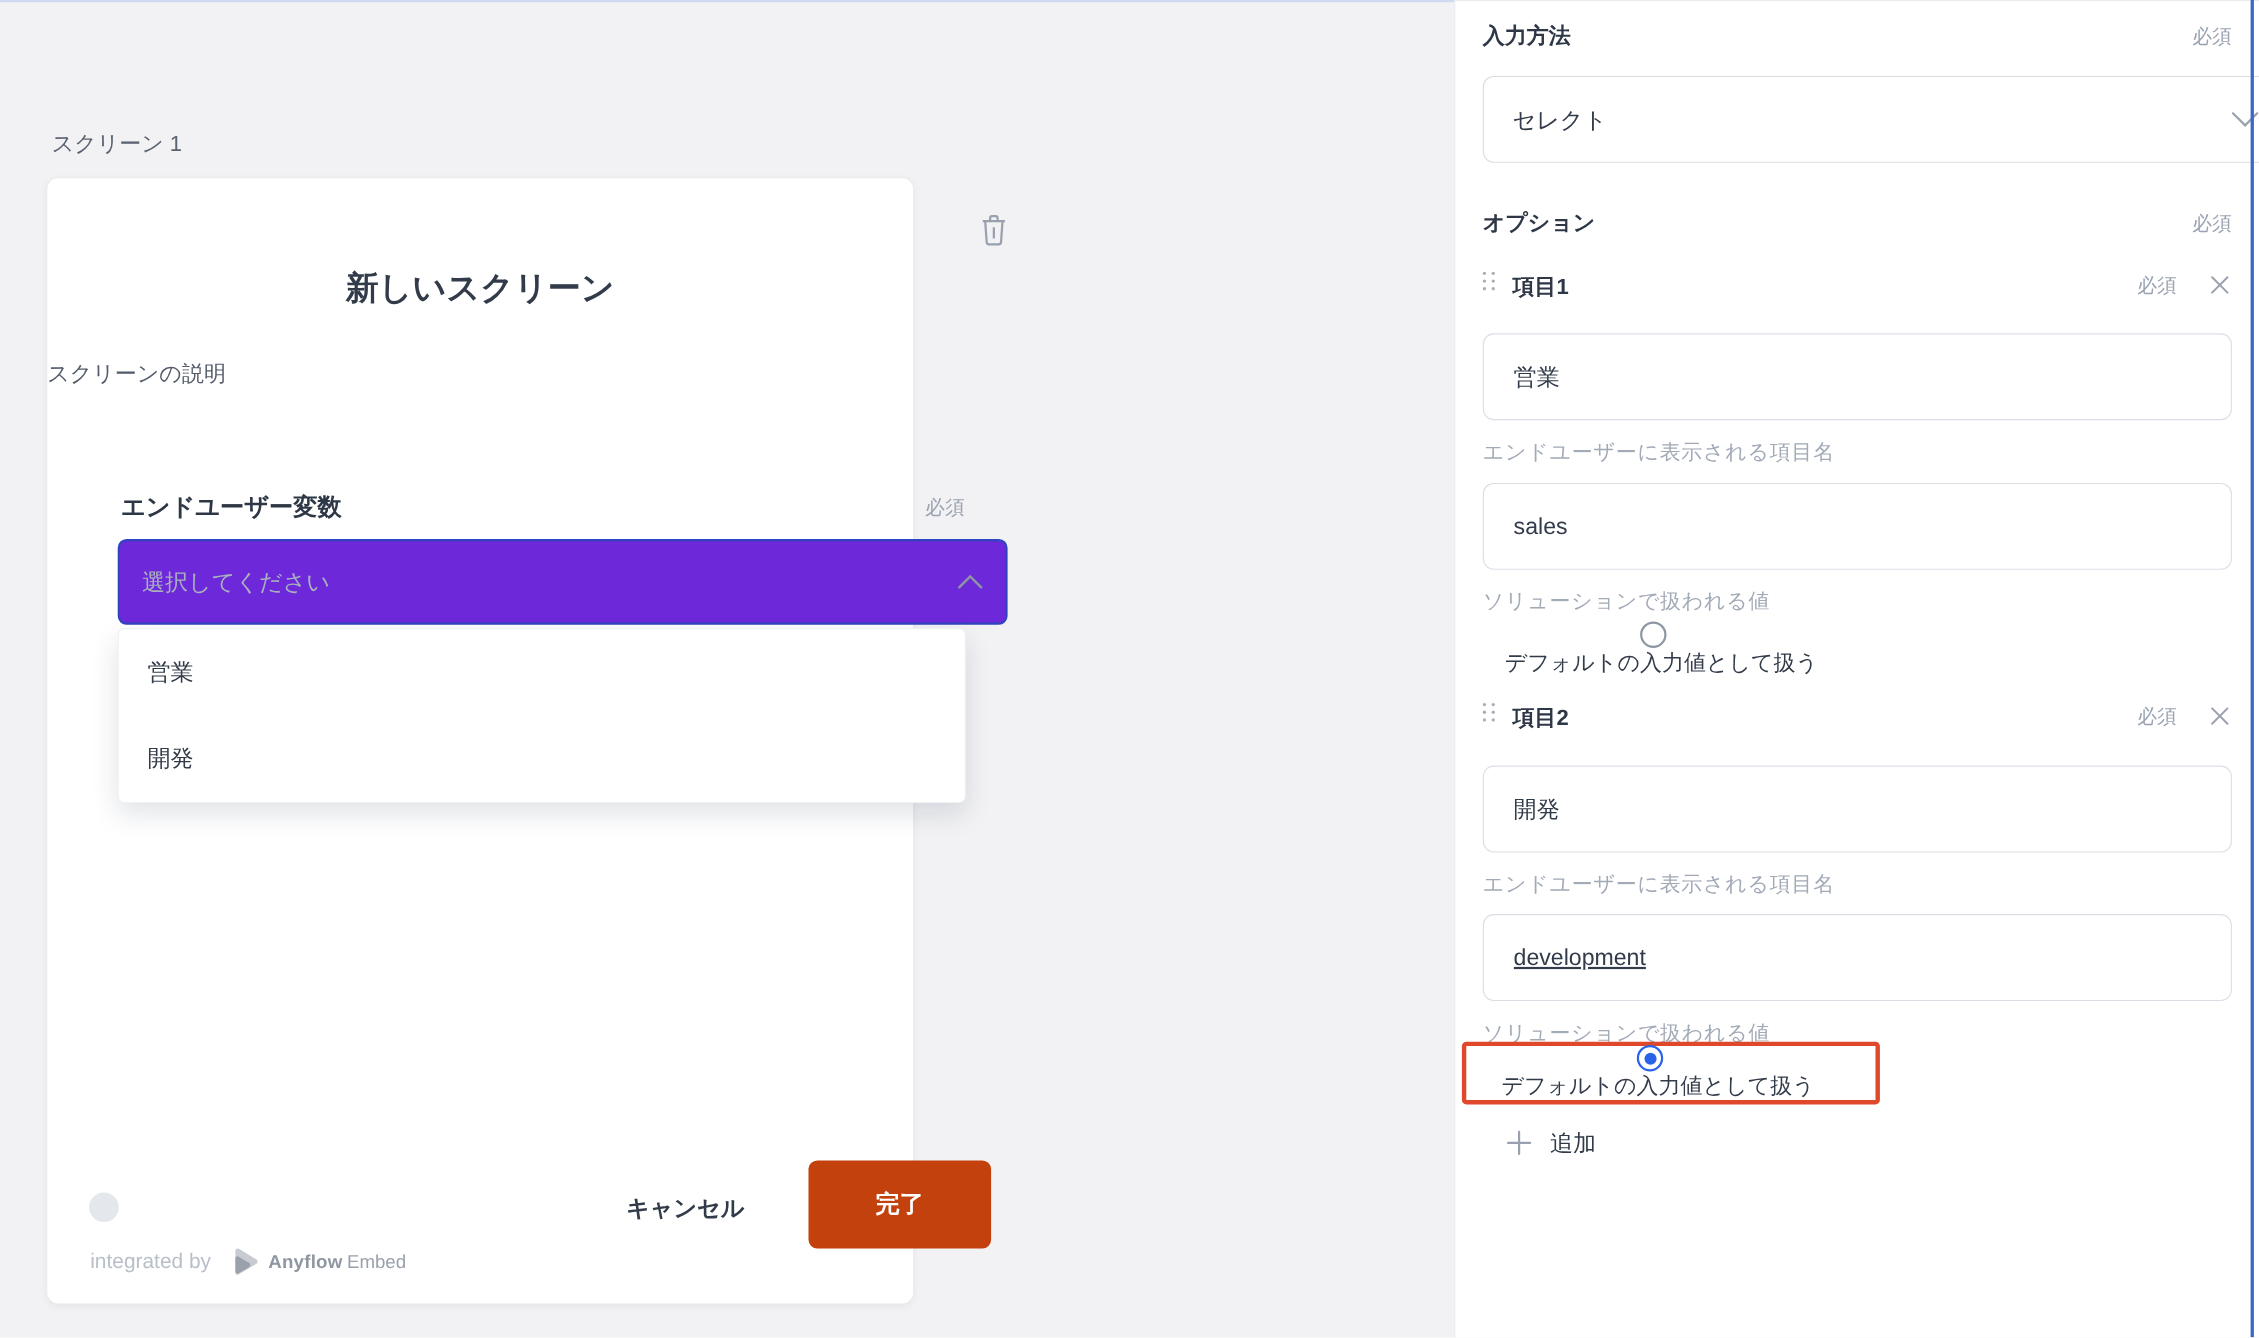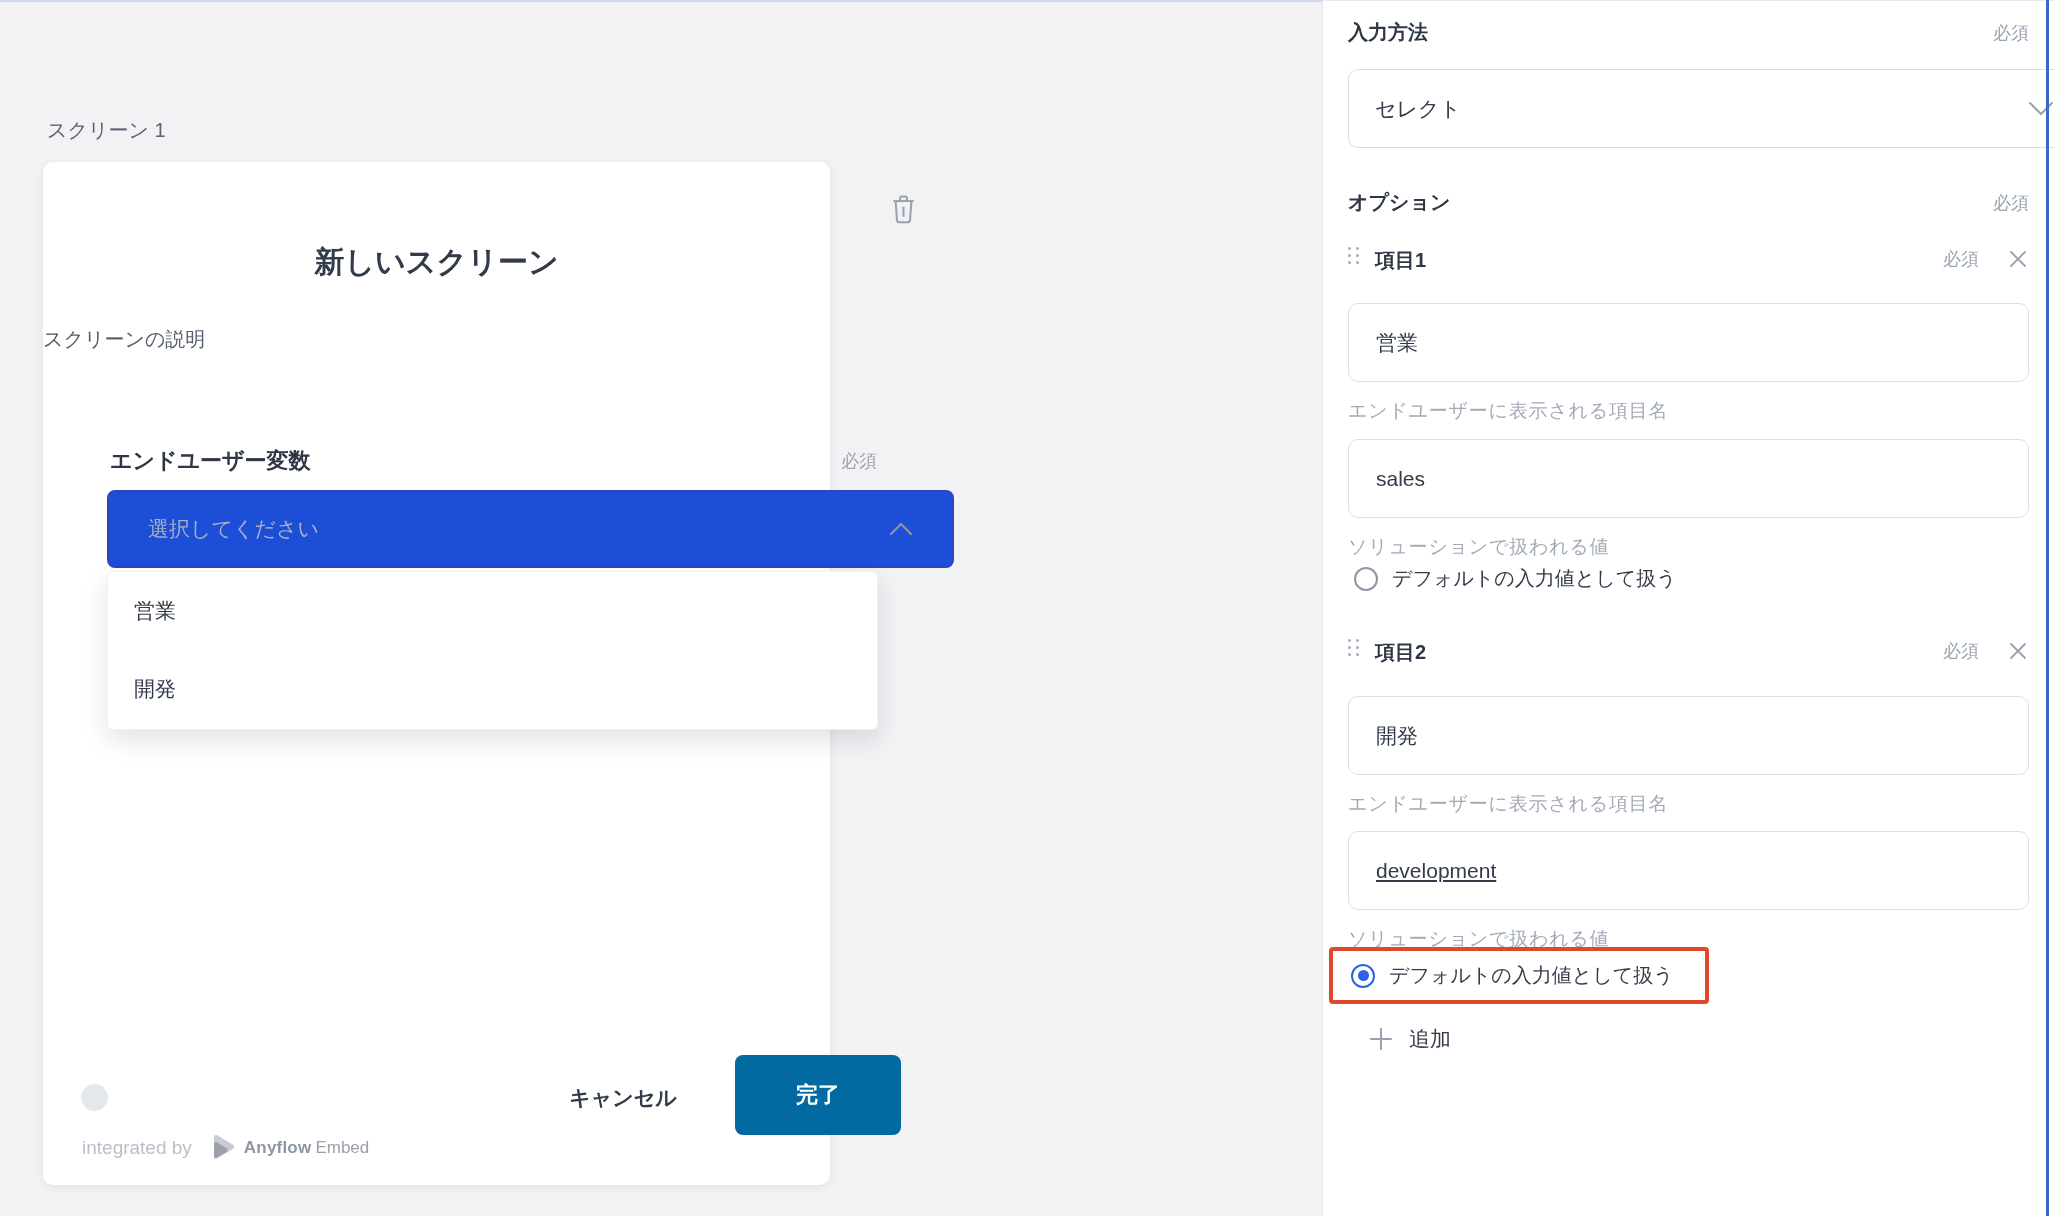--- a/index.html
+++ b/index.html
@@ -11,30 +11,30 @@
   .canvas-area{left:0;top:0;width:1322px;height:1216px;background:#f2f2f4;border-top:2px solid #cdd9f1;}
   .screen-label{left:47px;top:115px;font-size:20px;color:#5b6370;}
   .screen-card{left:43px;top:160px;width:787px;height:1023px;background:#fff;border-radius:10px;
                box-shadow:0 2px 8px rgba(30,40,60,.07);}
   .trash-btn{left:840px;top:26px;width:40px;height:42px;display:flex;align-items:center;justify-content:center;cursor:pointer;}
   .card-title{left:0;top:80px;width:100%;text-align:center;font-size:30px;font-weight:bold;color:#323b49;}
   .card-desc{left:0;top:164px;width:100%;text-align:left;font-size:20px;color:#545d6b;}
   .field-row{left:67px;top:284px;width:767px;display:flex;justify-content:space-between;align-items:center;}
   .field-label{font-size:22px;font-weight:bold;color:#2e3745;}
   .req{font-size:18px;color:#9aa3b2;}
-  .var-select{left:64px;top:328px;width:765px;height:74px;background:#1d4ed8;border:2px solid #3144c0;border-radius:8px;
-              display:flex;align-items:center;justify-content:space-between;padding:0 39px;box-sizing:content-box;cursor:pointer;}
+  .var-select{left:64px;top:328px;width:765px;height:74px;background:#6d28d9;border:2px solid #3144c0;border-radius:8px;
+              display:flex;align-items:center;justify-content:space-between;padding:0 20px;box-sizing:content-box;cursor:pointer;}
   .placeholder{font-size:21px;color:#a9b1be;}
   .dropdown{left:64px;top:409px;width:769px;height:157px;background:#fff;border:1px solid #f0f1f4;border-radius:6px;
             box-shadow:0 10px 24px rgba(25,35,60,.13);}
   .dd-option{height:78px;display:flex;align-items:center;padding-left:26px;font-size:21px;color:#323b49;cursor:pointer;}
   .status-dot{left:38px;top:922px;width:27px;height:27px;border-radius:50%;background:#e4e7eb;}
   .cancel-btn{left:510px;top:918px;width:140px;height:36px;display:flex;align-items:center;justify-content:center;
               font-size:21px;font-weight:bold;color:#323b49;background:none;border:none;cursor:pointer;}
-  .done-btn{left:692px;top:893px;width:166px;height:80px;background:#0369a1;border:none;border-radius:8px;
+  .done-btn{left:692px;top:893px;width:166px;height:80px;background:#c2410c;border:none;border-radius:8px;
             color:#fff;font-size:22px;font-weight:bold;cursor:pointer;font-family:inherit;}
   .branding{left:39px;top:972px;display:flex;align-items:center;}
   .integrated-by{font-size:19px;color:#b8bfc9;margin-right:18px;}
   .brand-logo{width:26px;height:28px;margin-right:8px;}
   .brand-bold{font-size:17px;font-weight:bold;color:#8e96a1;letter-spacing:.2px;}
   .brand-reg{font-size:17px;color:#9aa1ab;margin-left:4px;}
 
   
   .side-panel{left:1322px;top:0;width:732px;height:1216px;background:#fff;border-left:1px solid #e8eaee;border-top:1px solid #e8eaee;}
   .p-label{font-size:20px;font-weight:bold;color:#2e3745;}
@@ -45,21 +45,21 @@
   .sel-box .val{font-size:21px;color:#323b49;}
   .txt-input{left:25px;width:625px;height:77px;border:1px solid #dbdfe5;border-radius:10px;background:#fff;
              padding:0 27px;font-size:21px;color:#323b49;font-family:inherit;outline:none;}
   .gray-label{left:25px;font-size:19px;color:#a2aab7;letter-spacing:.04em;}
   .item-header{left:25px;width:681px;display:flex;align-items:flex-start;}
   .drag-handle{width:11px;height:17px;display:grid;grid-template-columns:3px 3px;grid-template-rows:3px 3px 3px;gap:4px 5px;margin-right:16px;cursor:grab;}
   .drag-handle i{background:#a6aeb9;border-radius:50%;}
   .item-title{font-size:20px;font-weight:bold;color:#2e3745;}
   .hdr-right{margin-left:auto;display:flex;align-items:center;gap:28px;}
   .close-btn{width:22px;height:22px;display:flex;align-items:center;justify-content:center;cursor:pointer;}
-  .radio-row{display:flex;align-items:center;cursor:pointer;}
+  .radio-row{display:flex;align-items:center;cursor:pointer;flex-direction:column;}
   .radio{width:20px;height:20px;border:2px solid #8d96a3;border-radius:50%;background:#fff;flex:none;}
   .radio.checked{border:2px solid #2b63e8;display:flex;align-items:center;justify-content:center;}
   .radio.checked::after{content:"";width:11px;height:11px;border-radius:50%;background:#2b63e8;}
   .radio-label{font-size:20px;color:#323b49;margin-left:14px;}
   .highlight-box{left:6px;top:946px;width:354px;height:49px;border:4px solid #e0482c;border-radius:4px;background:#fff;
                  display:flex;align-items:center;padding-left:18px;}
   .add-btn{left:42px;top:1020px;display:flex;align-items:center;background:none;border:none;cursor:pointer;padding:4px;font-family:inherit;}
   .add-label{font-size:21px;color:#323b49;margin-left:16px;}
   .edge-line{left:2046px;top:0;width:3px;height:1216px;background:#3d66c9;}
   svg{display:block;}

